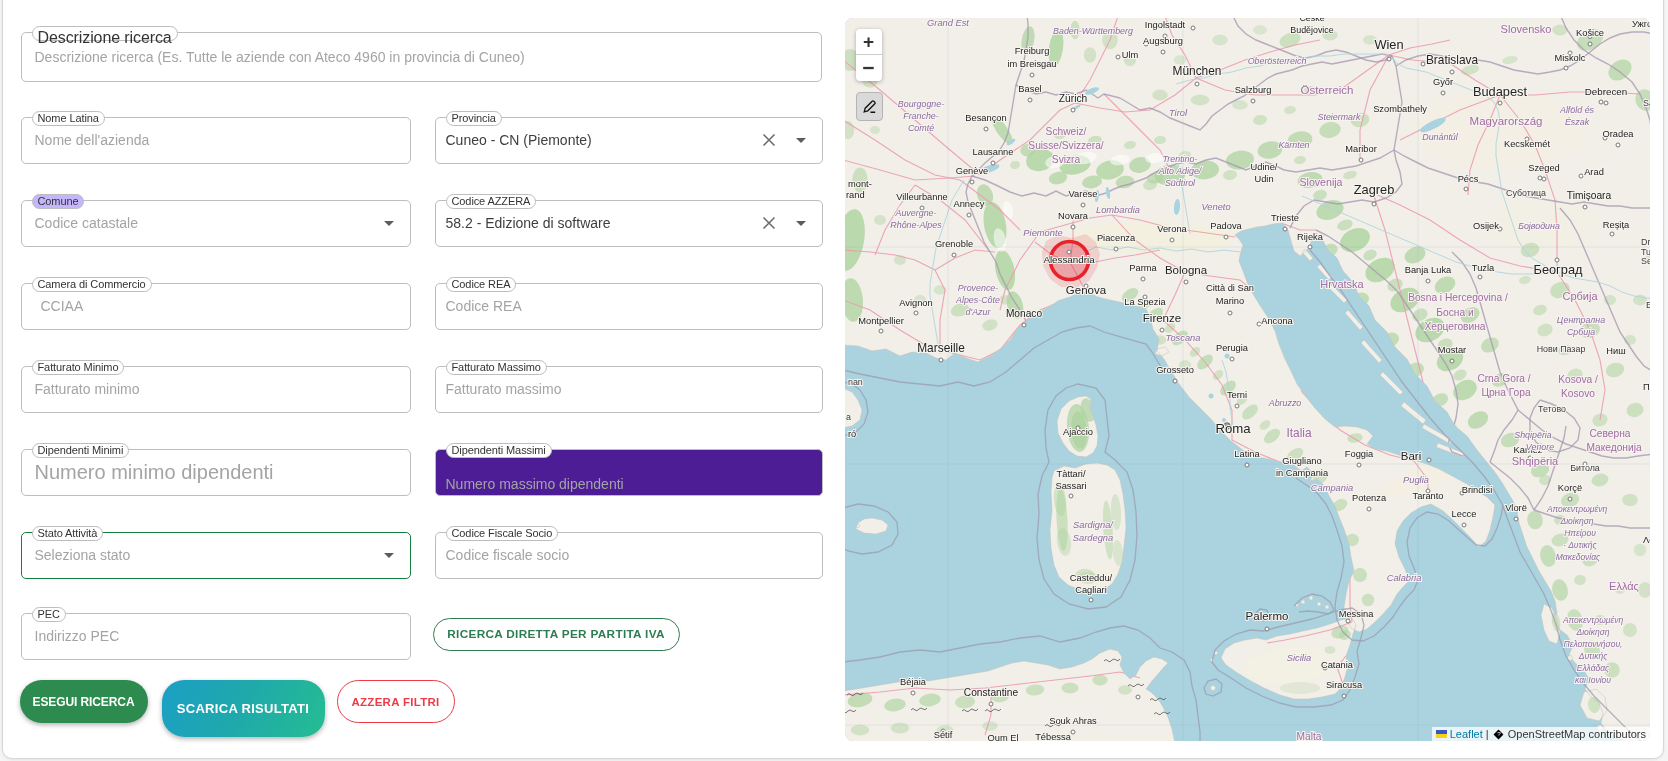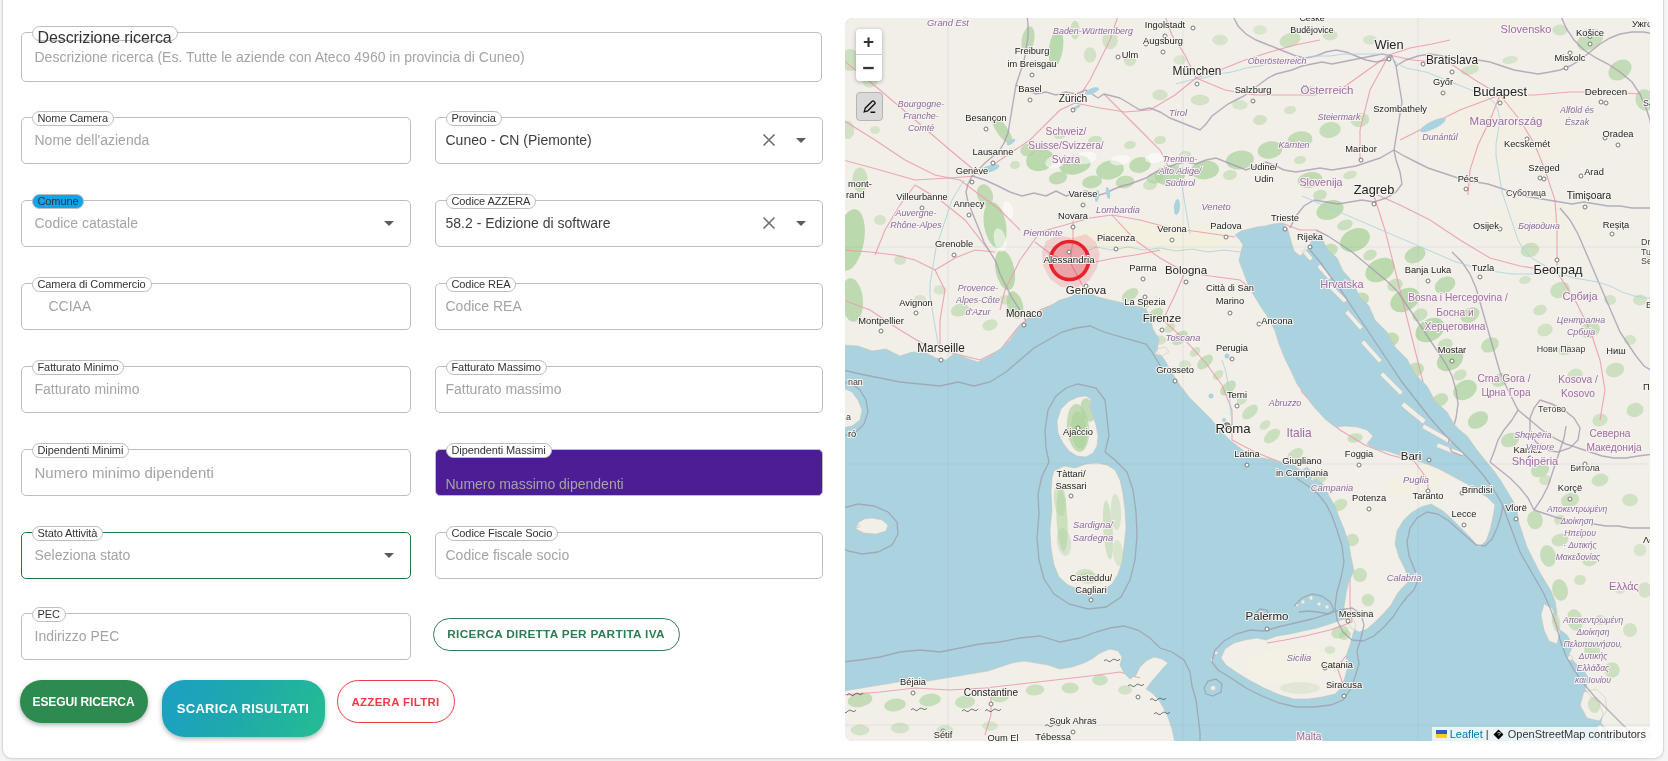--- a/index.html
+++ b/index.html
@@ -4,63 +4,63 @@
 html,body{width:1668px;height:761px;font-family:"Liberation Sans",sans-serif;background:#f5f5f5;overflow:hidden}
 .card{position:absolute;left:2px;top:-12px;width:1662px;height:771px;background:#fff;border:1px solid #d7d7d7;border-radius:10px;box-shadow:0 1px 3px rgba(0,0,0,.08)}
 .btn{position:absolute;display:flex;align-items:center;justify-content:center;font-weight:700;border-radius:22px;letter-spacing:.3px;white-space:nowrap}
 </style></head><body>
 <div class="card"></div>
 <div style="position:absolute;left:20.5px;top:32px;width:801.5px;height:50px;border:1px solid #bdbdbd;border-radius:5px;background:#fff">
 <span style="position:absolute;left:10px;top:-7px;height:15px;line-height:13px;padding:4px 5px;background:#fff;border:1px solid #bdbdbd;border-radius:8px;font-size:16px;font-weight:400;letter-spacing:-0.1px;color:#333;white-space:nowrap">Descrizione ricerca</span>
 <div style="position:absolute;left:13px;right:60px;top:0;height:100%;display:flex;align-items:center;font-size:14px;color:#a4a4a4;white-space:nowrap;overflow:hidden">Descrizione ricerca (Es. Tutte le aziende con Ateco 4960 in provincia di Cuneo)</div>
 </div>
 <div style="position:absolute;left:20.5px;top:116.5px;width:390px;height:47px;border:1px solid #bdbdbd;border-radius:5px;background:#fff">
-<span style="position:absolute;left:10px;top:-7px;height:15px;line-height:13px;padding:0 5px;background:#fff;border:1px solid #bdbdbd;border-radius:8px;font-size:11px;font-weight:400;letter-spacing:-0.1px;color:#333;white-space:nowrap">Nome Camera</span>
+<span style="position:absolute;left:10px;top:-7px;height:15px;line-height:13px;padding:0 5px;background:#fff;border:1px solid #bdbdbd;border-radius:8px;font-size:11px;font-weight:400;letter-spacing:-0.1px;color:#333;white-space:nowrap">Nome Latina</span>
 <div style="position:absolute;left:13px;right:60px;top:0;height:100%;display:flex;align-items:center;font-size:14px;color:#a4a4a4;white-space:nowrap;overflow:hidden">Nome dell'azienda</div>
 </div>
 <div style="position:absolute;left:434.5px;top:116.5px;width:388px;height:47px;border:1px solid #bdbdbd;border-radius:5px;background:#fff">
 <span style="position:absolute;left:10px;top:-7px;height:15px;line-height:13px;padding:0 5px;background:#fff;border:1px solid #bdbdbd;border-radius:8px;font-size:11px;font-weight:400;letter-spacing:-0.1px;color:#333;white-space:nowrap">Provincia</span>
 <div style="position:absolute;left:10px;right:60px;top:0;height:100%;display:flex;align-items:center;font-size:14px;color:#3e3e3e;white-space:nowrap;overflow:hidden">Cuneo - CN (Piemonte)</div>
 <svg style="position:absolute;right:44.5px;top:50%;margin-top:-8px" width="16" height="16" viewBox="0 0 16 16">
       <path d="M2.5 2.5 L13.5 13.5 M13.5 2.5 L2.5 13.5" stroke="#6e6e6e" stroke-width="1.6"></path>
     </svg>
     <span style="position:absolute;right:16px;top:50%;margin-top:-2px;width:0;height:0;border-left:5px solid transparent;border-right:5px solid transparent;border-top:5.5px solid #5c5c5c"></span>
   </div>
 <div style="position:absolute;left:20.5px;top:199.5px;width:390px;height:47px;border:1px solid #bdbdbd;border-radius:5px;background:#fff">
-<span style="position:absolute;left:10px;top:-7px;height:15px;line-height:13px;padding:0 5px;background:#0ea5e9;border:1px solid #bdbdbd;border-radius:8px;font-size:11px;font-weight:400;letter-spacing:-0.1px;color:#333;white-space:nowrap">Comune</span>
+<span style="position:absolute;left:10px;top:-7px;height:15px;line-height:13px;padding:0 5px;background:#c4b5fd;border:1px solid #bdbdbd;border-radius:8px;font-size:11px;font-weight:400;letter-spacing:-0.1px;color:#333;white-space:nowrap">Comune</span>
 <div style="position:absolute;left:13px;right:60px;top:0;height:100%;display:flex;align-items:center;font-size:14px;color:#a4a4a4;white-space:nowrap;overflow:hidden">Codice catastale</div>
 <span style="position:absolute;right:16px;top:50%;margin-top:-2px;width:0;height:0;border-left:5px solid transparent;border-right:5px solid transparent;border-top:5.5px solid #5c5c5c"></span>
   </div>
 <div style="position:absolute;left:434.5px;top:199.5px;width:388px;height:47px;border:1px solid #bdbdbd;border-radius:5px;background:#fff">
 <span style="position:absolute;left:10px;top:-7px;height:15px;line-height:13px;padding:0 5px;background:#fff;border:1px solid #bdbdbd;border-radius:8px;font-size:11px;font-weight:400;letter-spacing:-0.1px;color:#333;white-space:nowrap">Codice AZZERA</span>
 <div style="position:absolute;left:10px;right:60px;top:0;height:100%;display:flex;align-items:center;font-size:14px;color:#3e3e3e;white-space:nowrap;overflow:hidden">58.2 - Edizione di software</div>
 <svg style="position:absolute;right:44.5px;top:50%;margin-top:-8px" width="16" height="16" viewBox="0 0 16 16">
       <path d="M2.5 2.5 L13.5 13.5 M13.5 2.5 L2.5 13.5" stroke="#6e6e6e" stroke-width="1.6"></path>
     </svg>
     <span style="position:absolute;right:16px;top:50%;margin-top:-2px;width:0;height:0;border-left:5px solid transparent;border-right:5px solid transparent;border-top:5.5px solid #5c5c5c"></span>
   </div>
 <div style="position:absolute;left:20.5px;top:282.5px;width:390px;height:47px;border:1px solid #bdbdbd;border-radius:5px;background:#fff">
 <span style="position:absolute;left:10px;top:-7px;height:15px;line-height:13px;padding:0 5px;background:#fff;border:1px solid #bdbdbd;border-radius:8px;font-size:11px;font-weight:400;letter-spacing:-0.1px;color:#333;white-space:nowrap">Camera di Commercio</span>
-<div style="position:absolute;left:27px;right:60px;top:0;height:100%;display:flex;align-items:center;font-size:14px;color:#a4a4a4;white-space:nowrap;overflow:hidden">CCIAA</div>
+<div style="position:absolute;left:19px;right:60px;top:0;height:100%;display:flex;align-items:center;font-size:14px;color:#a4a4a4;white-space:nowrap;overflow:hidden">CCIAA</div>
 </div>
 <div style="position:absolute;left:434.5px;top:282.5px;width:388px;height:47px;border:1px solid #bdbdbd;border-radius:5px;background:#fff">
 <span style="position:absolute;left:10px;top:-7px;height:15px;line-height:13px;padding:0 5px;background:#fff;border:1px solid #bdbdbd;border-radius:8px;font-size:11px;font-weight:400;letter-spacing:-0.1px;color:#333;white-space:nowrap">Codice REA</span>
 <div style="position:absolute;left:10px;right:60px;top:0;height:100%;display:flex;align-items:center;font-size:14px;color:#a4a4a4;white-space:nowrap;overflow:hidden">Codice REA</div>
 </div>
 <div style="position:absolute;left:20.5px;top:365.5px;width:390px;height:47px;border:1px solid #bdbdbd;border-radius:5px;background:#fff">
 <span style="position:absolute;left:10px;top:-7px;height:15px;line-height:13px;padding:0 5px;background:#fff;border:1px solid #bdbdbd;border-radius:8px;font-size:11px;font-weight:400;letter-spacing:-0.1px;color:#333;white-space:nowrap">Fatturato Minimo</span>
 <div style="position:absolute;left:13px;right:60px;top:0;height:100%;display:flex;align-items:center;font-size:14px;color:#a4a4a4;white-space:nowrap;overflow:hidden">Fatturato minimo</div>
 </div>
 <div style="position:absolute;left:434.5px;top:365.5px;width:388px;height:47px;border:1px solid #bdbdbd;border-radius:5px;background:#fff">
 <span style="position:absolute;left:10px;top:-7px;height:15px;line-height:13px;padding:0 5px;background:#fff;border:1px solid #bdbdbd;border-radius:8px;font-size:11px;font-weight:400;letter-spacing:-0.1px;color:#333;white-space:nowrap">Fatturato Massimo</span>
 <div style="position:absolute;left:10px;right:60px;top:0;height:100%;display:flex;align-items:center;font-size:14px;color:#a4a4a4;white-space:nowrap;overflow:hidden">Fatturato massimo</div>
 </div>
 <div style="position:absolute;left:20.5px;top:448.5px;width:390px;height:47px;border:1px solid #bdbdbd;border-radius:5px;background:#fff">
 <span style="position:absolute;left:10px;top:-7px;height:15px;line-height:13px;padding:0 5px;background:#fff;border:1px solid #bdbdbd;border-radius:8px;font-size:11px;font-weight:400;letter-spacing:-0.1px;color:#333;white-space:nowrap">Dipendenti Minimi</span>
-<div style="position:absolute;left:13px;right:60px;top:0;height:100%;display:flex;align-items:center;font-size:15px;color:#a4a4a4;white-space:nowrap;overflow:hidden">Numero minimo dipendenti</div>
+<div style="position:absolute;left:13px;right:60px;top:0;height:100%;display:flex;align-items:center;font-size:20px;color:#a4a4a4;white-space:nowrap;overflow:hidden">Numero minimo dipendenti</div>
 </div>
 <div style="position:absolute;left:434.5px;top:448.5px;width:388px;height:47px;border:1px solid #bdbdbd;border-radius:5px;background:#4c1d95">
 <span style="position:absolute;left:10px;top:-7px;height:15px;line-height:13px;padding:0 5px;background:#fff;border:1px solid #bdbdbd;border-radius:8px;font-size:11px;font-weight:400;letter-spacing:-0.1px;color:#333;white-space:nowrap">Dipendenti Massimi</span>
 <div style="position:absolute;left:10px;right:60px;top:12px;height:100%;display:flex;align-items:center;font-size:14px;color:#a4a4a4;white-space:nowrap;overflow:hidden">Numero massimo dipendenti</div>
 </div>
 <div style="position:absolute;left:20.5px;top:531.5px;width:390px;height:47px;border:1px solid #15803d;border-radius:5px;background:#fff">
 <span style="position:absolute;left:10px;top:-7px;height:15px;line-height:13px;padding:0 5px;background:#fff;border:1px solid #bdbdbd;border-radius:8px;font-size:11px;font-weight:400;letter-spacing:-0.1px;color:#333;white-space:nowrap">Stato Attività</span>
 <div style="position:absolute;left:13px;right:60px;top:0;height:100%;display:flex;align-items:center;font-size:14px;color:#a4a4a4;white-space:nowrap;overflow:hidden">Seleziona stato</div>
 <span style="position:absolute;right:16px;top:50%;margin-top:-2px;width:0;height:0;border-left:5px solid transparent;border-right:5px solid transparent;border-top:5.5px solid #5c5c5c"></span>
   </div>

